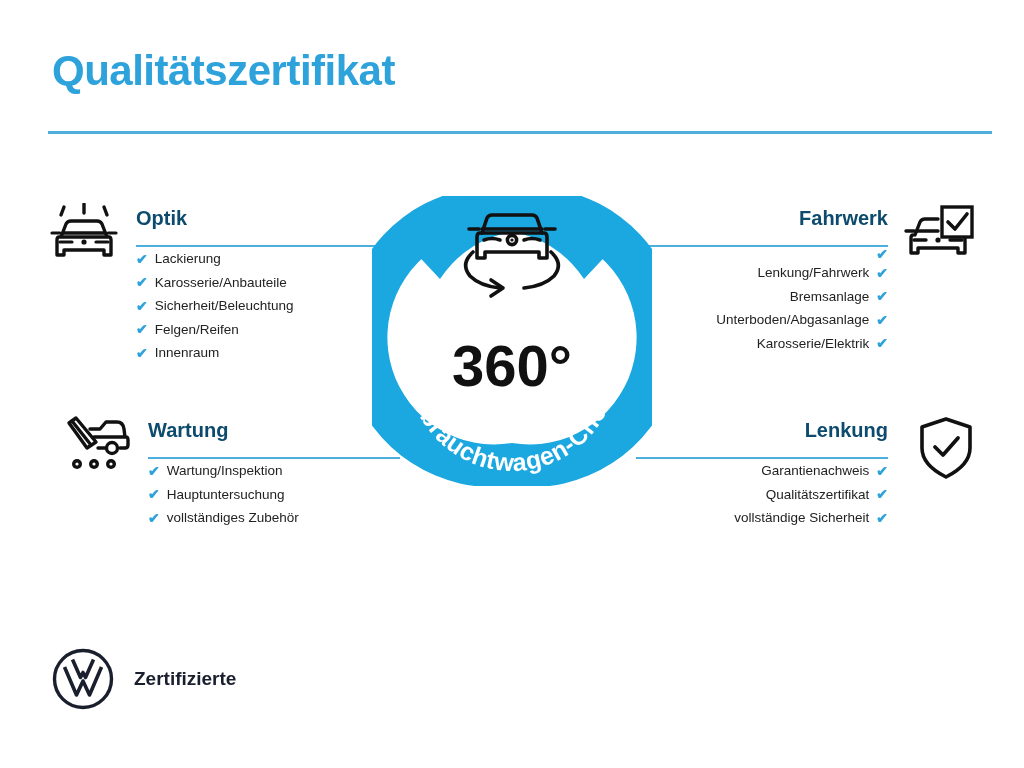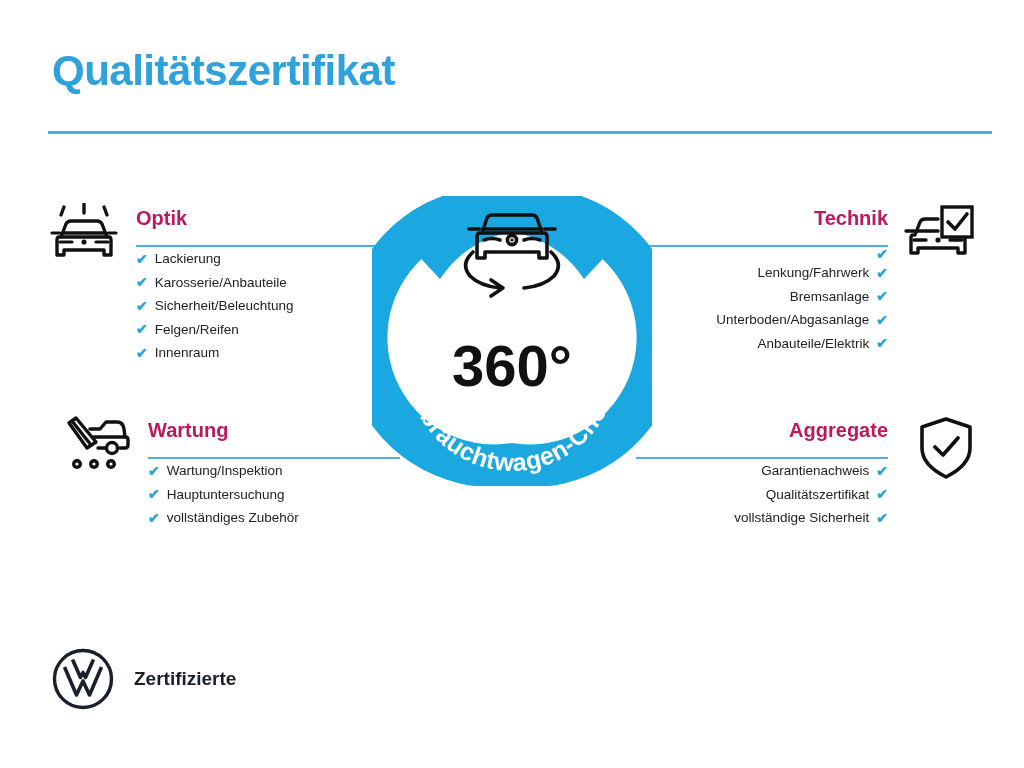--- a/index.html
+++ b/index.html
@@ -40,21 +40,21 @@
   .section {
     position: absolute;
   }
   .section-head {
     position: relative;
     height: 44px;
   }
   .section-title {
     font-size: 20px;
     font-weight: bold;
-    color: #be185d;
+    color: #0c4a6e;
     line-height: 30px;
     white-space: nowrap;
   }
   .section-rule {
     position: absolute;
     left: 0;
     bottom: 0;
     height: 2px;
     background: #4eaedd;
   }
@@ -246,55 +246,55 @@
         <line x1="10" y1="37" x2="22" y2="37"></line>
         <line x1="46" y1="37" x2="58" y2="37"></line>
         <line x1="58" y1="28" x2="66" y2="28"></line>
       </g>
       <circle cx="34" cy="37" r="2.6" fill="#111"></circle>
       <rect x="38" y="4" width="30" height="30" fill="#fff" stroke="#111" stroke-width="3.4"></rect>
       <path d="M44 19 L51 26 L63 11" fill="none" stroke="#111" stroke-width="3.6" stroke-linecap="round" stroke-linejoin="round"></path>
     </svg>
   </div>
   <div class="section-head">
-    <div class="section-title">Technik</div>
+    <div class="section-title">Fahrwerk</div>
     <div class="section-rule"></div>
   </div>
   <ul class="list">
     <li>
         <span class="check">✔</span>
       </li>
     <li>
         <span>Lenkung/Fahrwerk</span>
         <span class="check">✔</span>
       </li>
     <li>
         <span>Bremsanlage</span>
         <span class="check">✔</span>
       </li>
     <li>
         <span>Unterboden/Abgasanlage</span>
         <span class="check">✔</span>
       </li>
     <li>
-        <span>Anbauteile/Elektrik</span>
+        <span>Karosserie/Elektrik</span>
         <span class="check">✔</span>
       </li>
   </ul>
 </div>
 
 <div class="section sec-right" id="sec-garantie">
   <div class="sec-icon">
     <svg width="60" height="66" viewBox="0 0 60 66">
       <path d="M30 4 L54 12 L54 33 Q54 50 30 62 Q6 50 6 33 L6 12 Z" fill="none" stroke="#111" stroke-width="3.6" stroke-linejoin="round"></path>
       <path d="M19 32 L27 40 L42 23" fill="none" stroke="#111" stroke-width="3.8" stroke-linecap="round" stroke-linejoin="round"></path>
     </svg>
   </div>
   <div class="section-head">
-    <div class="section-title">Aggregate</div>
+    <div class="section-title">Lenkung</div>
     <div class="section-rule"></div>
   </div>
   <ul class="list">
     <li>
         <span>Garantienachweis</span>
         <span class="check">✔</span>
       </li>
     <li>
         <span>Qualitätszertifikat</span>
         <span class="check">✔</span>

